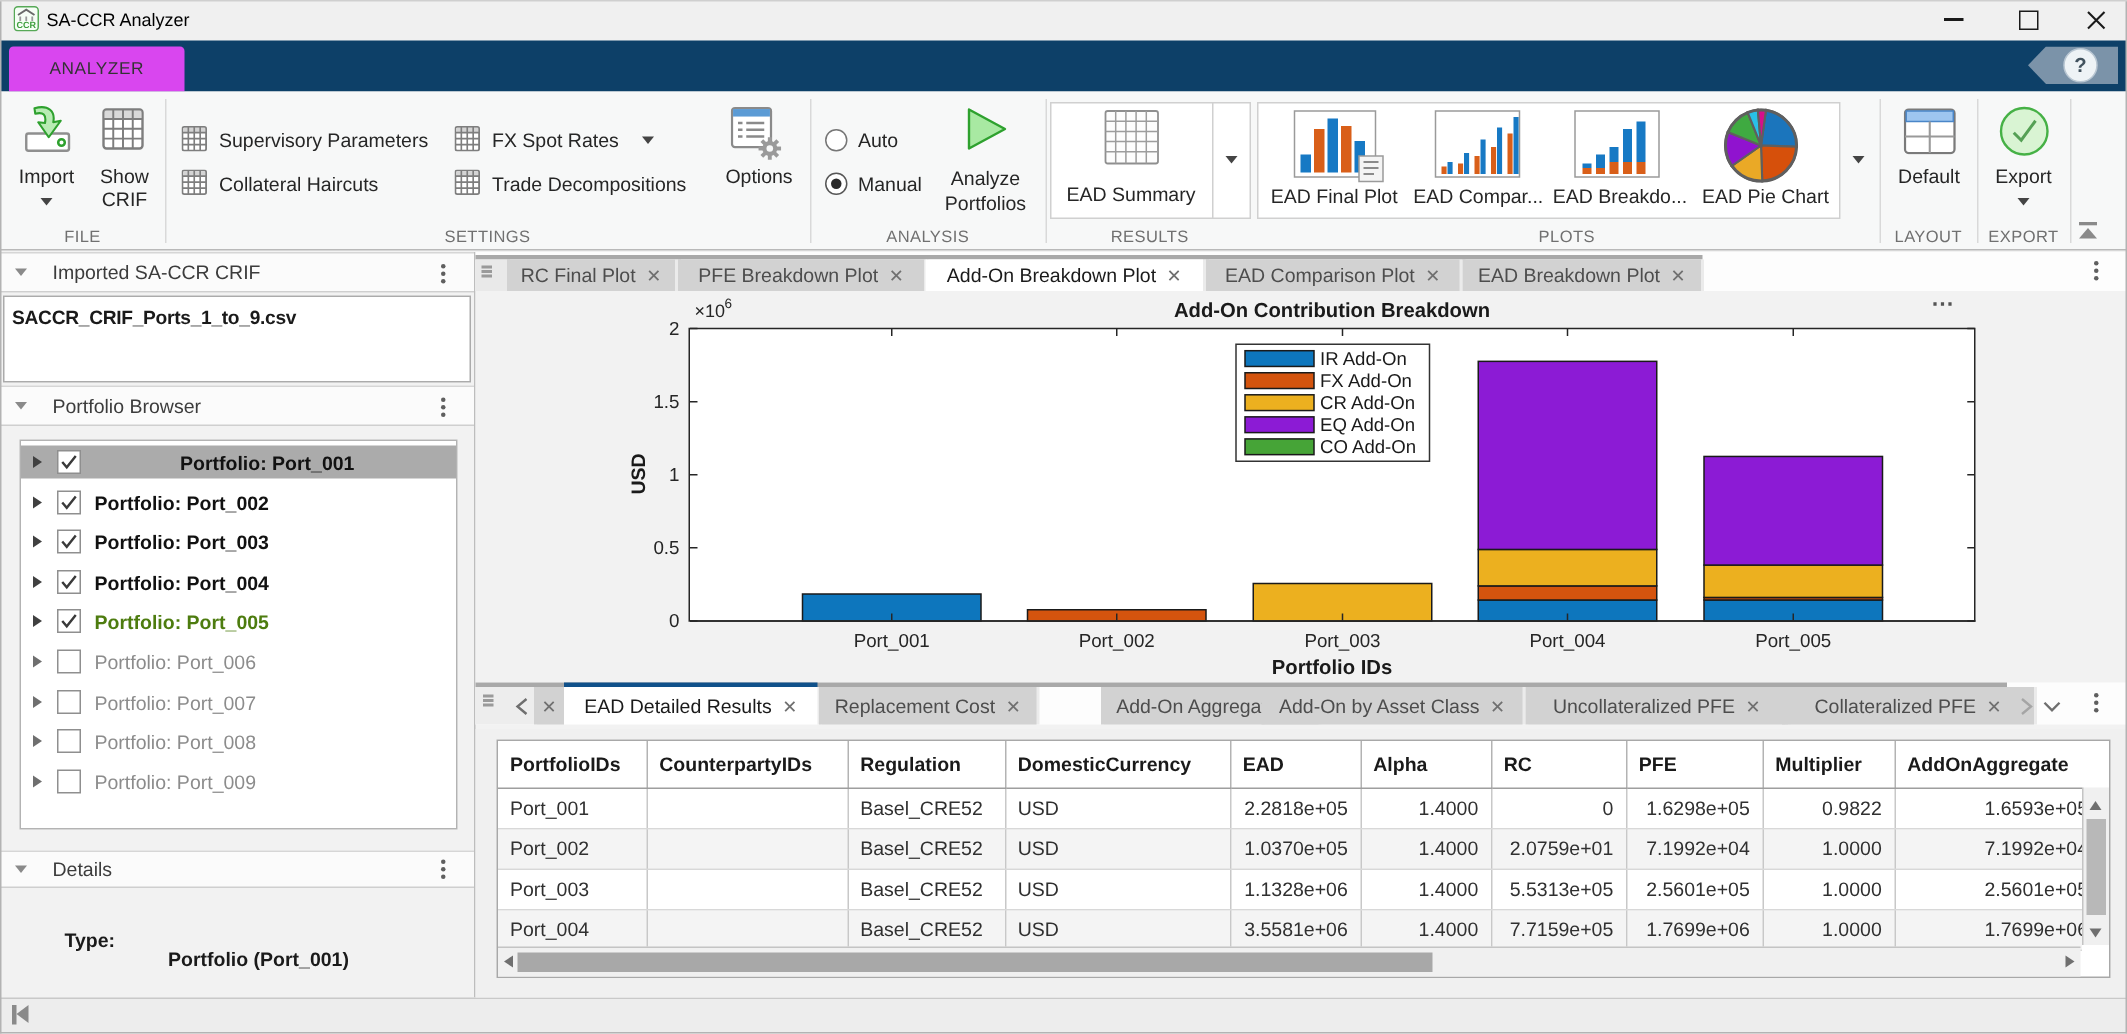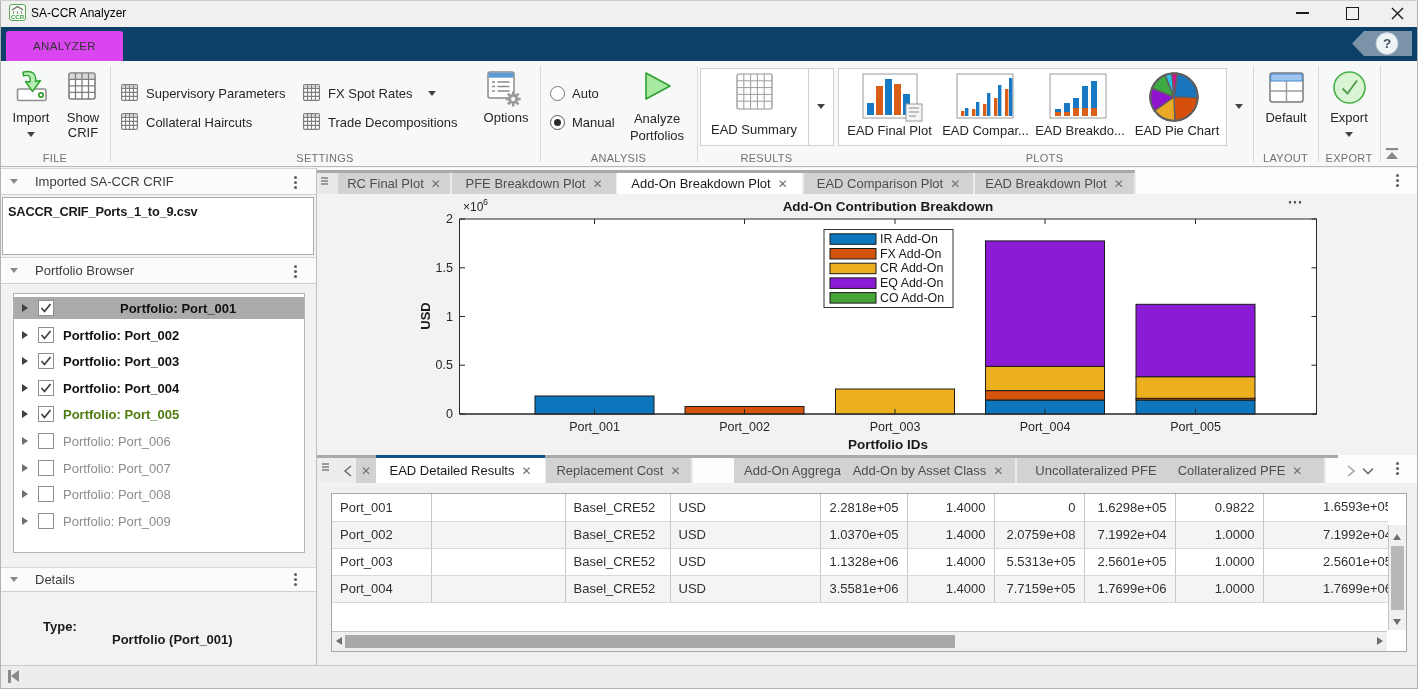--- a/index.html
+++ b/index.html
@@ -392,21 +392,21 @@
     <path d="M8 1 L2 6 L8 11" fill="none" stroke="#6f6f6f" stroke-width="1.6"></path>
   </svg>
 <div class="btab" style="left:356px;width:20px;">
     <span class="x" style="margin-left:0;">✕</span>
   </div>
 <div class="btab" style="left:376px;width:169px;background:#fff;color:#1a1a1a;">EAD Detailed Results<span class="x">✕</span></div>
 <div class="btab" style="left:546px;width:145px;">Replacement Cost<span class="x">✕</span></div>
 <div class="btab" style="left:734px;width:145px;">Add-On Aggregate<span class="x">✕</span></div>
 <div class="btab" style="left:841px;width:174px;">Add-On by Asset Class<span class="x">✕</span></div>
 <div class="btab" style="left:1017px;width:175px;">Uncollateralized PFE<span class="x">✕</span></div>
-<div class="btab" style="left:1156px;width:168px;">Collateralized PFE<span class="x">✕</span></div>
+<div class="btab" style="left:1188px;width:168px;">Collateralized PFE<span class="x">✕</span></div>
 <svg class="abs" style="left:1346px;top:465px" width="10" height="12" viewBox="0 0 10 12">
     <path d="M2 1 L8 6 L2 11" fill="none" stroke="#a5a5a5" stroke-width="1.6"></path>
   </svg>
 <svg class="abs" style="left:1362px;top:467px" width="12" height="8" viewBox="0 0 12 8">
     <path d="M1 1.5 L6 6.5 L11 1.5" fill="none" stroke="#6f6f6f" stroke-width="1.6"></path>
   </svg>
 <div class="abs vdots" style="left:1396px;top:462px;"></div>
 
 <div class="abs" style="left:317px;top:486px;width:1101px;height:179px;background:#f0f0f0;"></div>
 <div class="abs" style="left:331px;top:493px;width:1076px;height:159px;background:#fff;border:1px solid #a8a8a8;box-sizing:border-box;font-size:13px;color:#303030;">
@@ -417,20 +417,32 @@
         <col style="width:105px">
         <col style="width:150px">
         <col style="width:87px">
         <col style="width:87px">
         <col style="width:90px">
         <col style="width:91px">
         <col style="width:88px">
         <col style="width:125px">
       </colgroup>
     <tbody>
+        <tr style="height:31px;">
+      <td class="th">PortfolioIDs</td>
+          <td class="th">CounterpartyIDs</td>
+          <td class="th">Regulation</td>
+          <td class="th">DomesticCurrency</td>
+          <td class="th">EAD</td>
+          <td class="th">Alpha</td>
+          <td class="th">RC</td>
+          <td class="th">PFE</td>
+          <td class="th">Multiplier</td>
+          <td class="th" style="border-right:none;">AddOnAggregate</td>
+    </tr>
     <tr style="height:27px;background:#fff;">
       <td class="tc">Port_001</td>
           <td class="tc"></td>
           <td class="tc">Basel_CRE52</td>
           <td class="tc">USD</td>
           <td class="tn">2.2818e+05</td>
           <td class="tn">1.4000</td>
           <td class="tn">0</td>
           <td class="tn">1.6298e+05</td>
           <td class="tn">0.9822</td>
@@ -438,21 +450,21 @@
             <span class="clipnum">1.6593e+05</span>
           </td>
     </tr>
     <tr style="height:27px;background:#f4f4f4;">
       <td class="tc">Port_002</td>
           <td class="tc"></td>
           <td class="tc">Basel_CRE52</td>
           <td class="tc">USD</td>
           <td class="tn">1.0370e+05</td>
           <td class="tn">1.4000</td>
-          <td class="tn">2.0759e+08</td>
+          <td class="tn">2.0759e+01</td>
           <td class="tn">7.1992e+04</td>
           <td class="tn">1.0000</td>
           <td class="tn" style="border-right:none;">
             <span class="clipnum">7.1992e+04</span>
           </td>
     </tr>
     <tr style="height:27px;background:#fff;">
       <td class="tc">Port_003</td>
           <td class="tc"></td>
           <td class="tc">Basel_CRE52</td>

